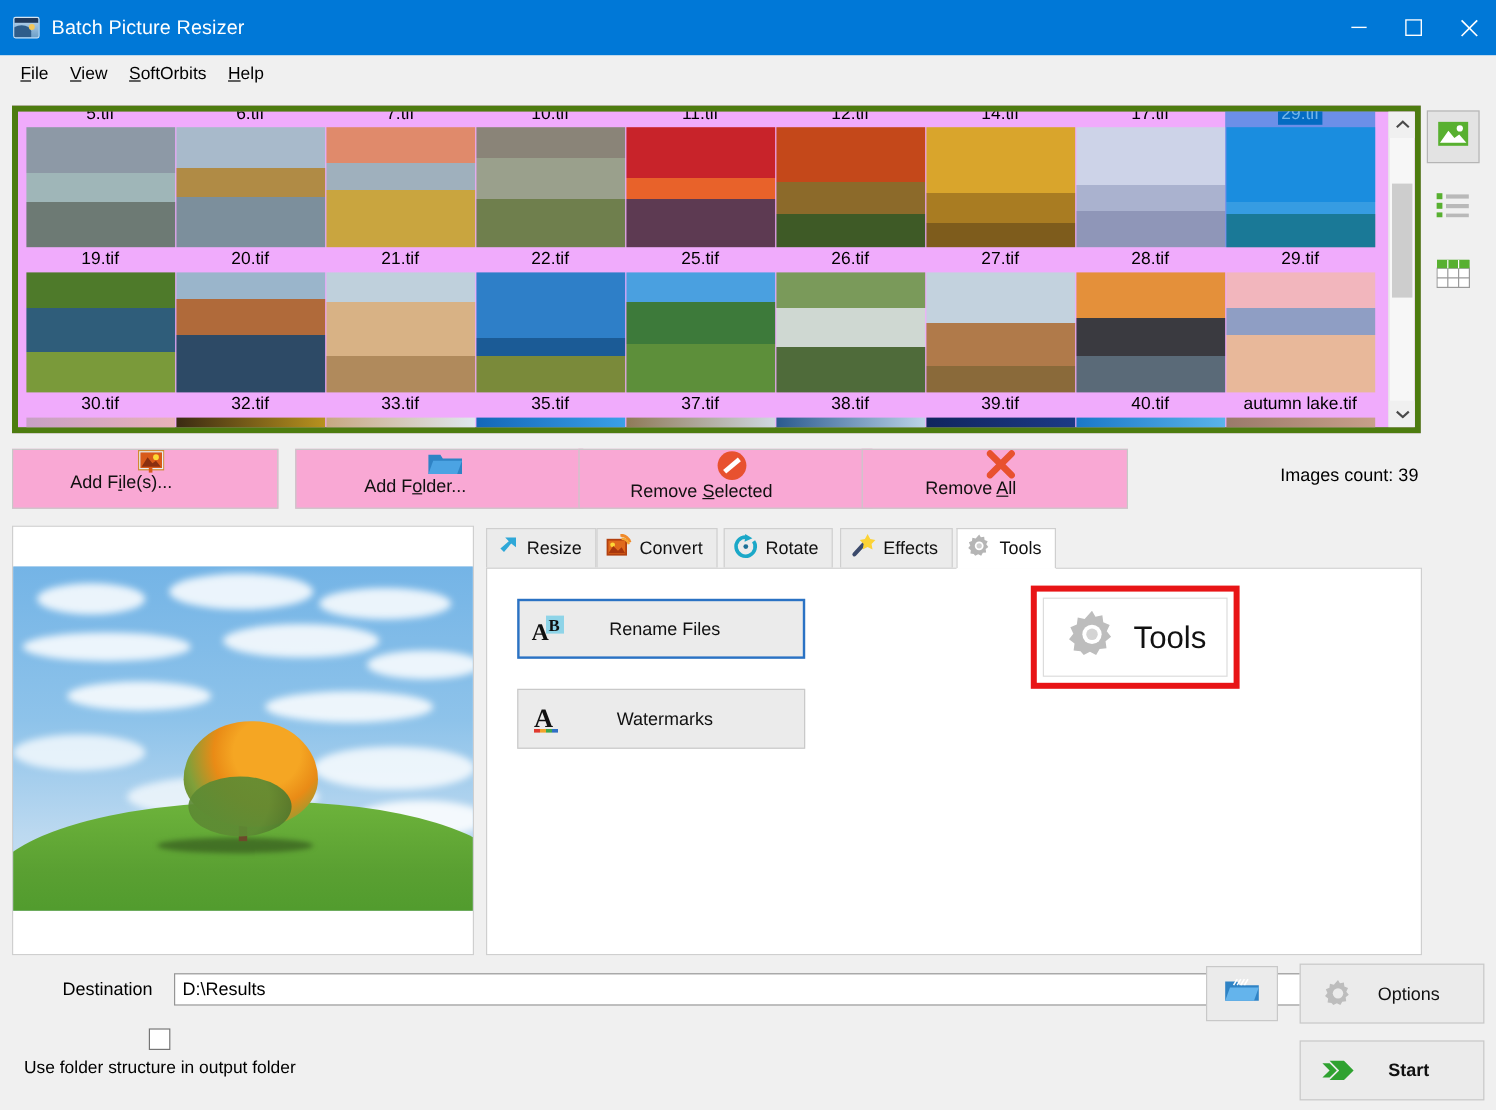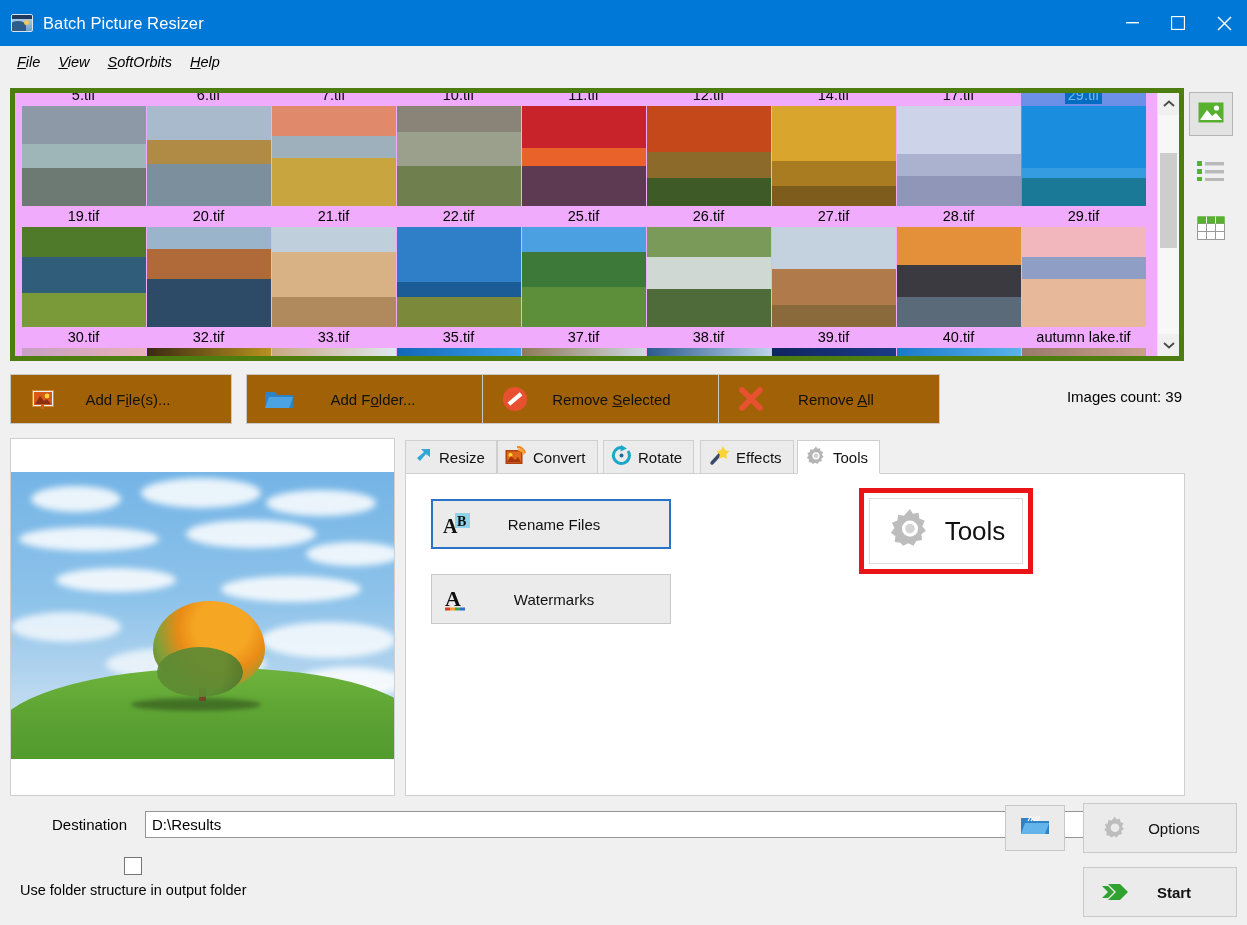--- a/index.html
+++ b/index.html
@@ -26,21 +26,21 @@
   .app-icon .mound { position:absolute; bottom:0; left:-2px; width:16px; height:10px;
      background:#2f5d8a; border-radius:50% 50% 0 0; }
   .app-icon .sun { position:absolute; top:5px; right:3px; width:5px; height:5px; background:#f3c75a; border-radius:50%; }
   .app-title { color:#ffffff; font-size:16.5px; letter-spacing:.1px; }
   .wincontrols { position:absolute; right:0; top:0; height:46px; display:flex; }
   .wc { width:46px; height:46px; display:flex; align-items:center; justify-content:center; }
   .wc svg { display:block; }
 
   
   .menubar { height:31px; background:#f0f0f0; display:flex; align-items:center; padding-left:8px; }
-  .menu-item { font-size:14.5px; color:#000; padding:3px 9px; cursor:default;font-style:italic; }
+  .menu-item { font-size:14.5px; color:#000; padding:3px 9px; cursor:default; }
   .menu-item u { text-decoration: underline; }
 
   
   .thumbpanel {
     position:absolute; left:10px; top:88px; width:1174px; height:273px;
     background:#f0abfc; border:5px solid #4d7c0f; overflow:hidden;
   }
   .thumbs-scroll { position:absolute; left:0; top:0; right:22px; bottom:0; overflow:hidden; }
   .thumb-row { display:flex; padding-left:6px; }
   .thumb-cell { width:125px; margin-right:0px; text-align:center; }
@@ -69,22 +69,22 @@
   .viewmodes { position:absolute; right:10px; top:92px; width:48px; }
   .vm {
     width:44px; height:44px; margin-bottom:14px; display:flex; align-items:center; justify-content:center;
     background:transparent; border:1px solid transparent;
   }
   .vm.active { background:#e3e3e3; border:1px solid #b5b5b5; }
 
   
   .toolbar { position:absolute; left:10px; top:374px; width:1230px; height:50px; }
   .tb-btn {
-    position:absolute; top:0; height:50px; background:#a16207; border:1px solid #c8c8c8;
-    display:flex; align-items:center; cursor:default;
+    position:absolute; top:0; height:50px; background:#f9a8d4; border:1px solid #c8c8c8;
+    display:flex; align-items:center; cursor:default;flex-direction:column;
   }
   .tb-ico { width:44px; display:flex; align-items:center; justify-content:center; margin-left:10px;}
   .tb-label { font-size:15px; color:#111; flex:1; text-align:center; padding-right:40px; }
   .tb-label u { text-decoration:underline; }
   .imgcount { position:absolute; right:58px; top:14px; font-size:15px; color:#000; }
 
   
   .preview {
     position:absolute; left:10px; top:438px; width:385px; height:358px;
     background:#ffffff; border:1px solid #cfcfcf;

